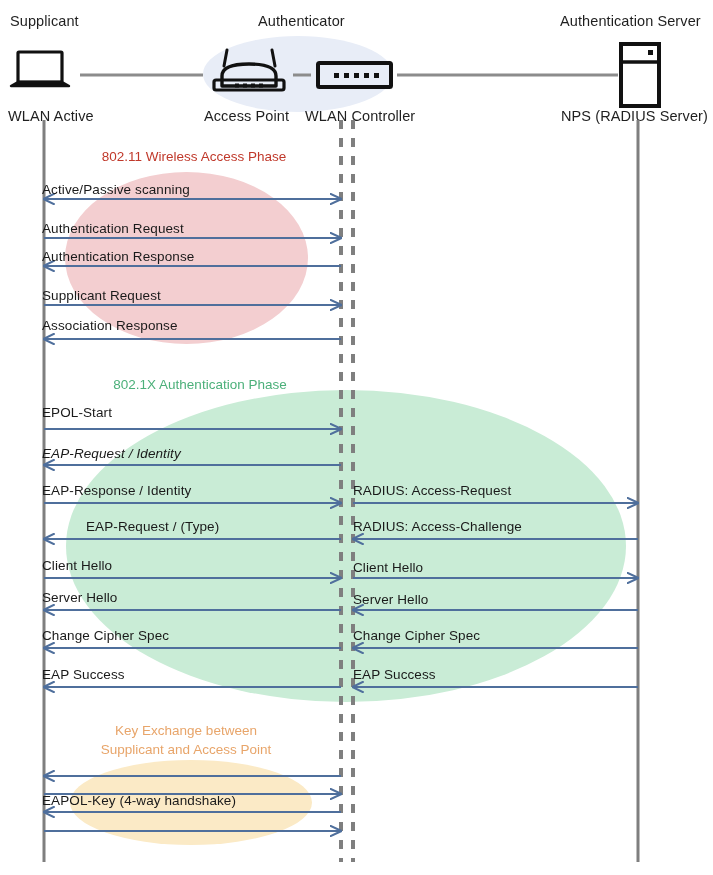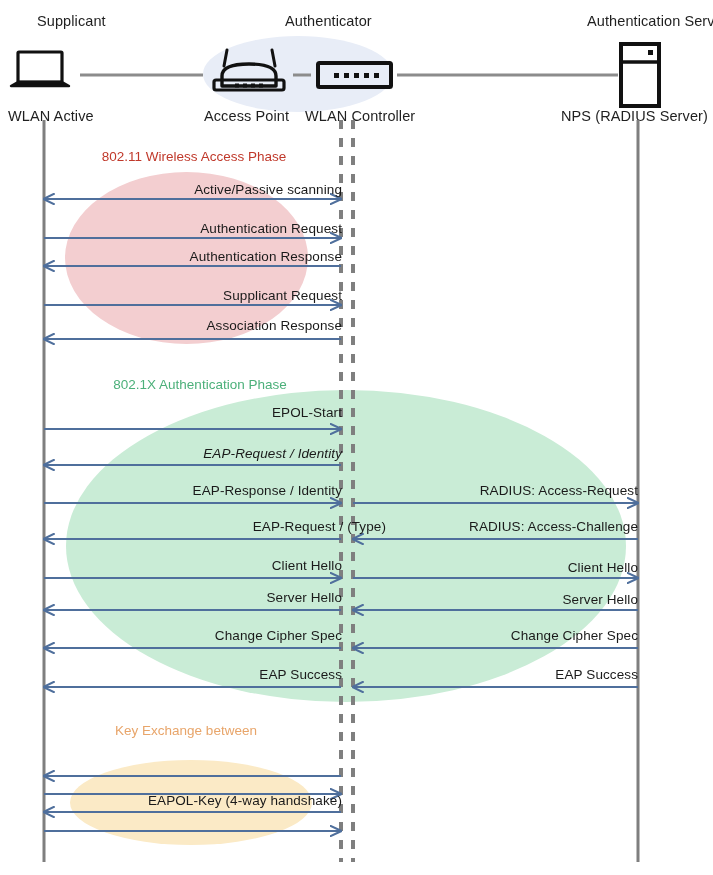--- a/index.html
+++ b/index.html
@@ -18,21 +18,20 @@
     overflow: hidden;
     background: #ffffff;
   }
   
   .actor-title {
     position: absolute;
     font-size: 14.5px;
     color: #1f1f1f;
     white-space: nowrap;
     letter-spacing: 0.1px;
-    margin-left: 27px;
   }
   .actor-sublabel {
     position: absolute;
     font-size: 14.5px;
     color: #1f1f1f;
     white-space: nowrap;
     letter-spacing: 0.1px;
   }
   .auth-blob {
     position: absolute;
@@ -101,21 +100,21 @@
     top: 721px;
     width: 372px;
     color: #e8a56a;
   }
   
   .msg-label {
     position: absolute;
     font-size: 13.5px;
     color: #1a1a1a;
     white-space: nowrap;
-    text-align: right;
+    text-align: left;
     letter-spacing: 0.1px;
   }
 </style>
 </head>
 <body>
 
 <div id="canvas">
 
   <div class="auth-blob"></div>
 
@@ -129,20 +128,21 @@
 
   <div class="actor-sublabel" style="left:8px; top:108px;">WLAN Active</div>
   <div class="actor-sublabel" style="left:204px; top:108px;">Access Point</div>
   <div class="actor-sublabel" style="left:305px; top:108px;">WLAN Controller</div>
   <div class="actor-sublabel" style="left:561px; top:108px;">NPS (RADIUS Server)</div>
 
   <div class="phase-caption" id="caption-wireless">802.11 Wireless Access Phase</div>
   <div class="phase-caption" id="caption-8021x">802.1X Authentication Phase</div>
   <div class="phase-caption" id="caption-keyexchange">
     <div>Key Exchange between</div>
+    <div>Supplicant and Access Point</div>
   </div>
 
   <svg class="svg-layer" viewBox="0 0 713 875">
     <defs>
       <marker id="ah-right" viewBox="0 0 10 10" refX="9" refY="5" markerWidth="7" markerHeight="7" orient="auto-start-reverse">
         <path d="M 0 0.6 L 9.5 5 L 0 9.4" fill="none" stroke="#4f6f9c" stroke-width="1.6"></path>
       </marker>
       <marker id="ah-left" viewBox="0 0 10 10" refX="1" refY="5" markerWidth="7" markerHeight="7" orient="auto">
         <path d="M 9.5 0.6 L 0.5 5 L 9.5 9.4" fill="none" stroke="#4f6f9c" stroke-width="1.6"></path>
       </marker>

